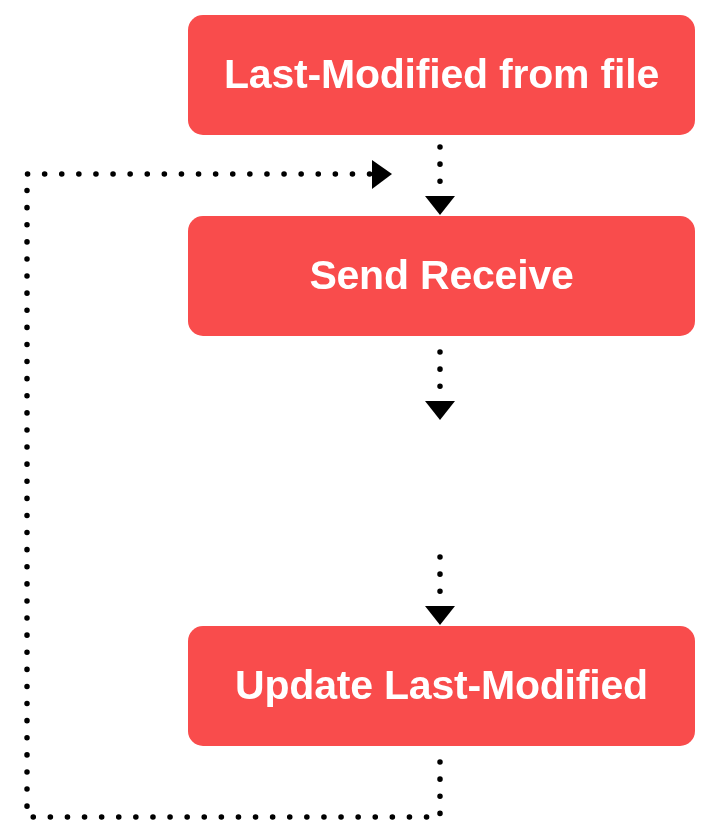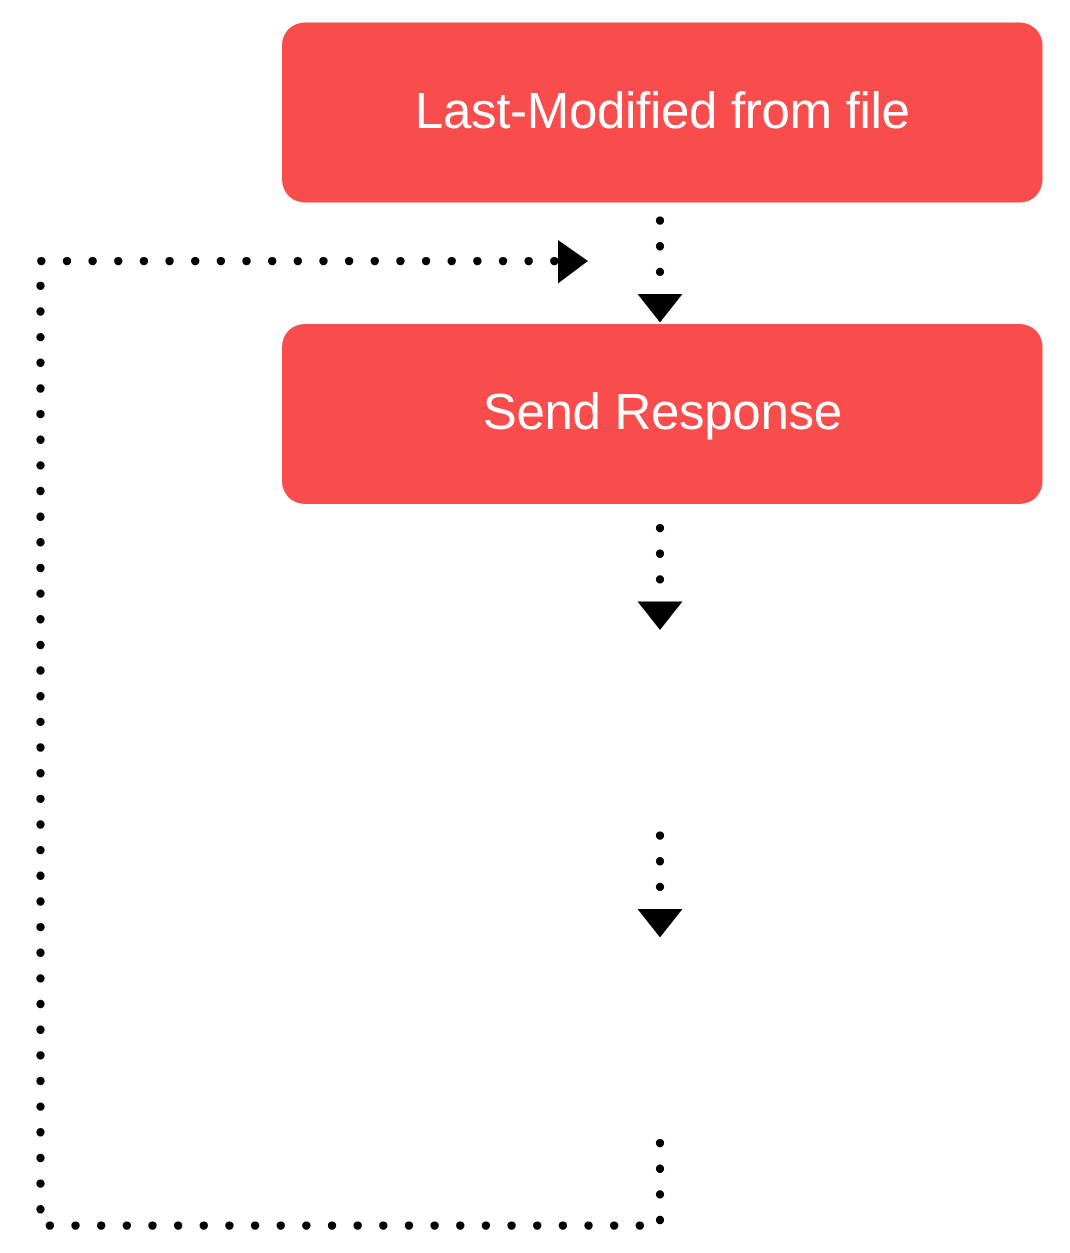--- a/index.html
+++ b/index.html
@@ -34,22 +34,22 @@
     background: #f94c4c;
     border-radius: 15px;
     left: 188px;
     width: 507px;
     height: 120px;
     z-index: 2;
   }
   .node-label {
     color: #ffffff;
     font-family: "Liberation Sans", sans-serif;
-    font-weight: normal;
-    font-size: 34px;
+    font-weight: bold;
+    font-size: 41px;
     line-height: 1.1;
     letter-spacing: -0.2px;
     text-align: center;
     white-space: nowrap;
   }
   #node-0 { top: 15px; }
   #node-1 { top: 216px; }
   #node-2 { top: 421px; }
   #node-3 { top: 626px; }
 </style>
@@ -79,18 +79,21 @@
       <path d="M 440 762 L 440 817 L 27 817 L 27 174 L 378 174" fill="none" stroke="#000000" stroke-width="5.5" stroke-linecap="round" stroke-linejoin="round" stroke-dasharray="0.1 17"></path>
       <polygon points="372,160 372,189 392,174" fill="#000000"></polygon>
     </g>
   </svg>
 
   <div class="node" id="node-0">
     <span class="node-label">Last-Modified from file</span>
   </div>
 
   <div class="node" id="node-1">
-    <span class="node-label">Send Response</span>
+    <span class="node-label">Send Receive</span>
   </div>
 
 
+  <div class="node" id="node-3">
+    <span class="node-label">Update Last-Modified</span>
+  </div>
 
 </div>
 
 </body></html>

